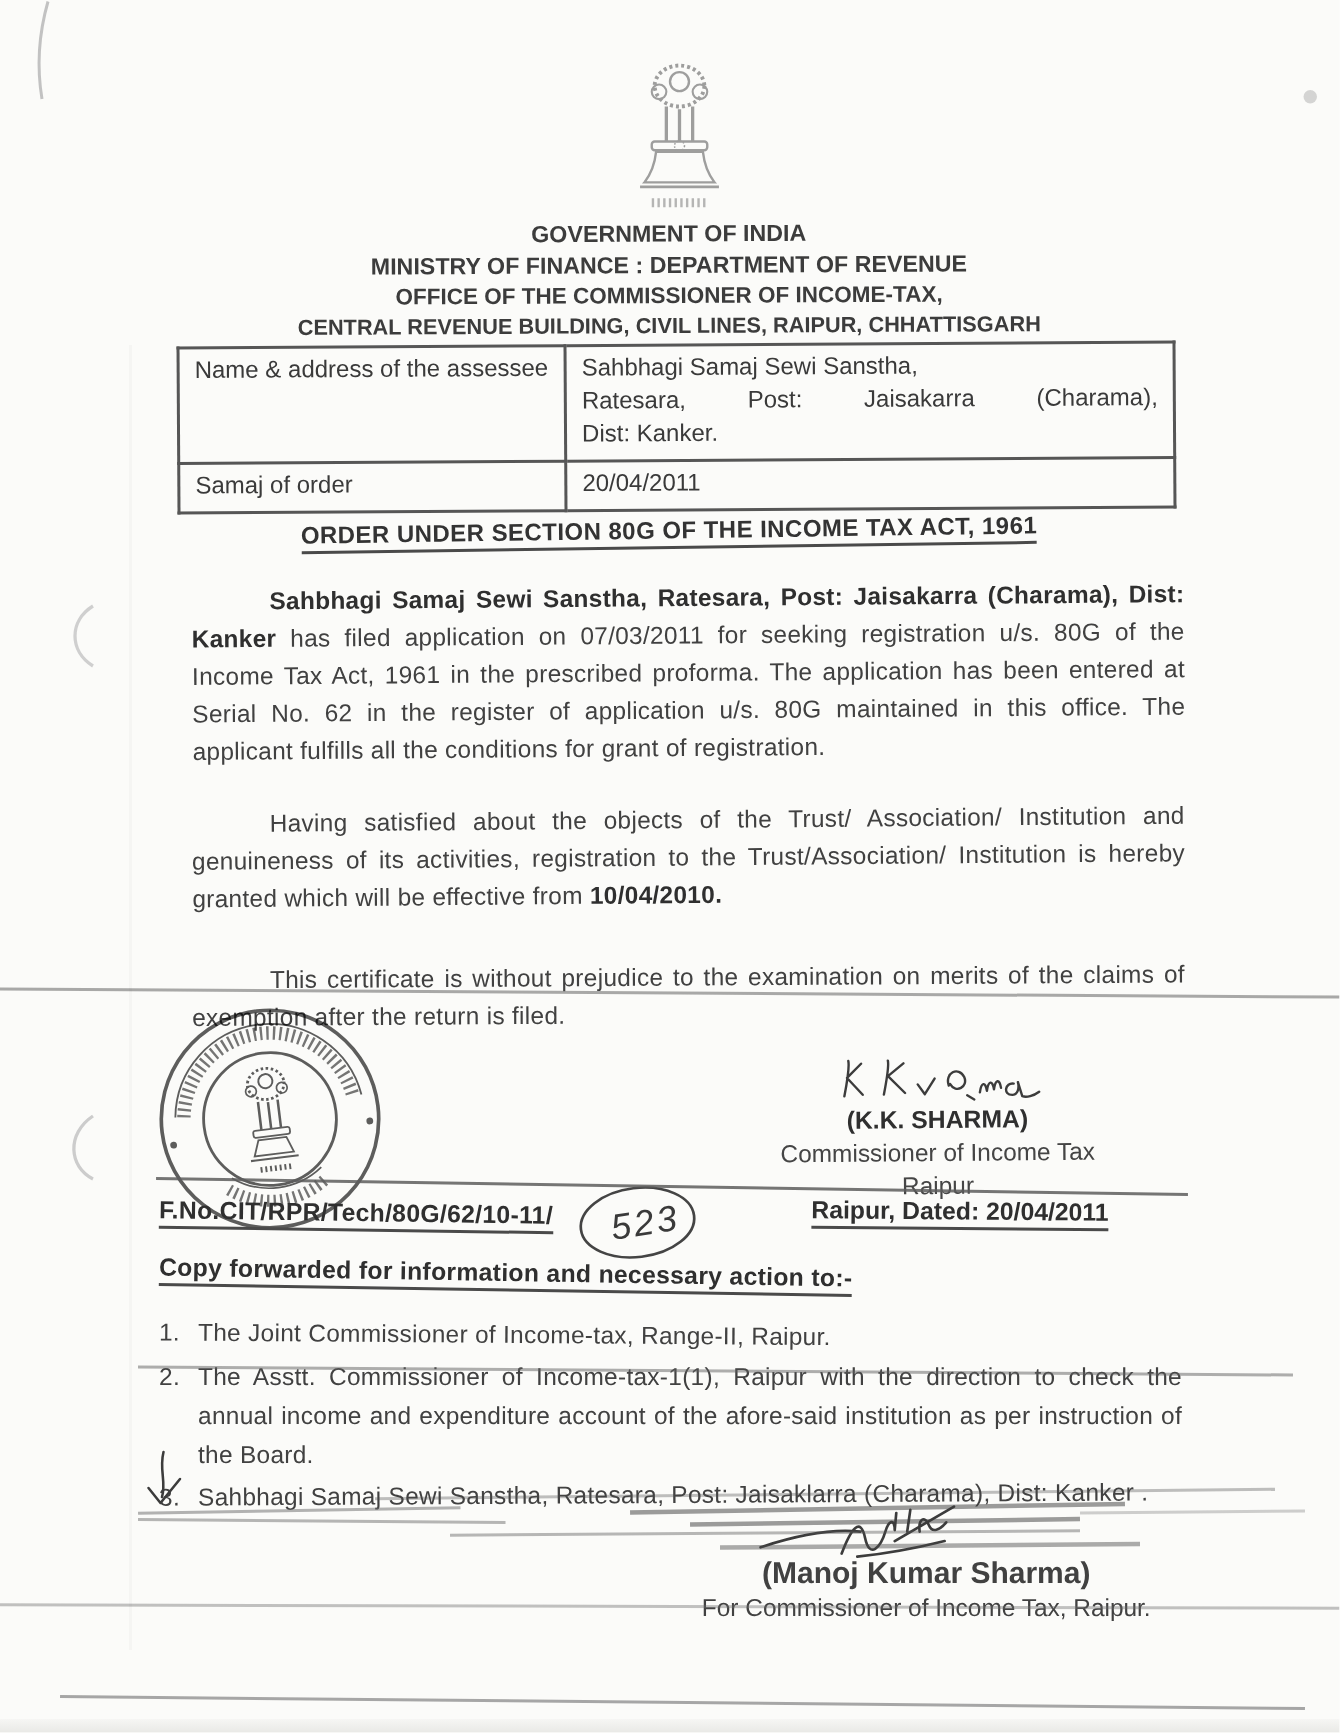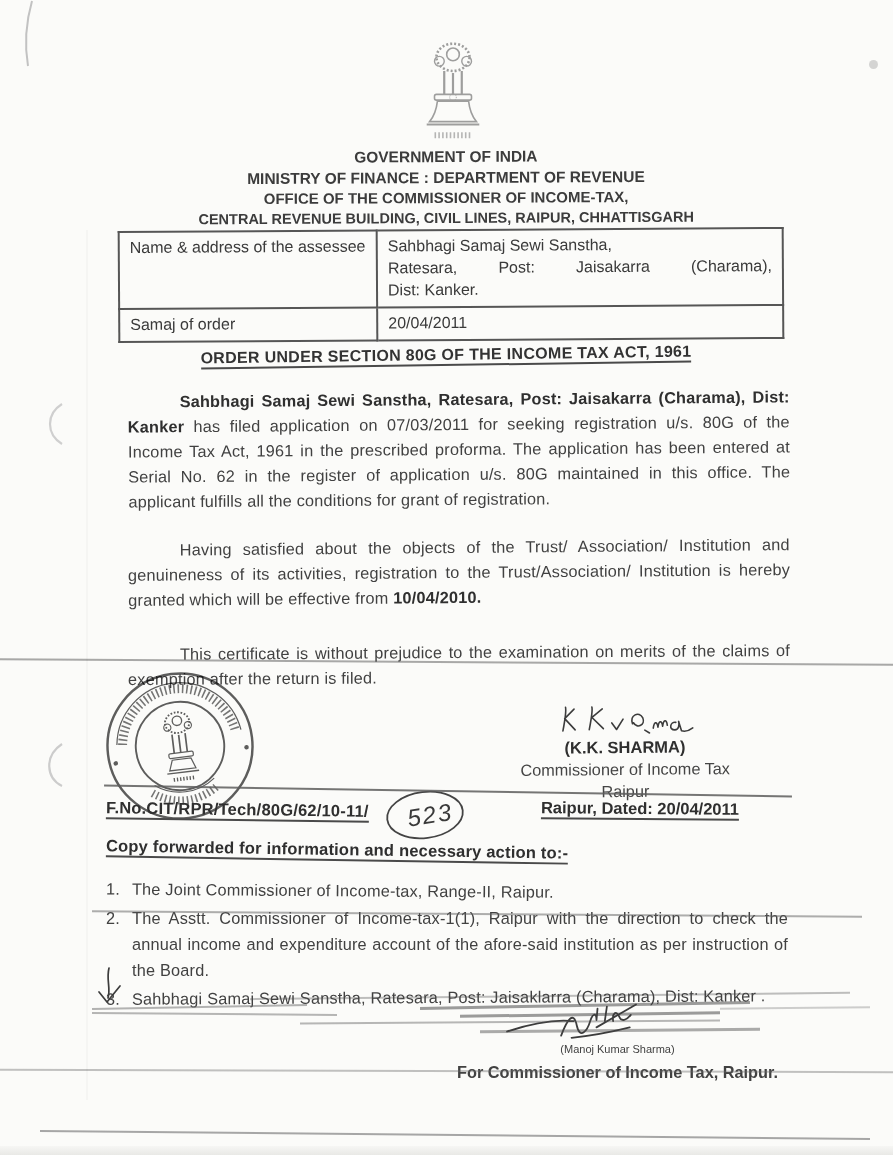--- a/index.html
+++ b/index.html
@@ -176,22 +176,22 @@
     <path d="M13,2 c-3,12 2,20 -1,30 M3,26 l8,10 l13,-16"></path>
   </svg>
 </div>
 
 <div class="abs" style="left:500px;top:992px;width:220px;height:52px;z-index:6;">
   <svg class="scrawl" width="220" height="52" viewBox="0 0 210 50">
     <path d="M6,38 C30,30 52,26 70,28 M58,42 c6,-16 12,-24 15,-10 c3,14 10,6 13,-4 c2,-7 6,-9 6,-1 l1,-11 m7,12 l2,-14 m6,14 c-1,-8 3,-11 6,-4 c2,5 7,3 11,-2 M92,34 L130,12 m-62,32 c20,-2 40,-6 56,-10"></path>
   </svg>
 </div>
 <div class="abs center" style="left:355px;top:1038px;width:525px;">
-  <div style="font-size:11px;line-height:23px;color:#414141;">(Manoj Kumar Sharma)</div>
-  <div style="font-size:16.3px;line-height:23px;color:#414141;font-weight:bold;">For  Commissioner of Income Tax,  Raipur.</div>
+  <div style="font-size:20px;line-height:23px;color:#414141;font-weight:bold;">(Manoj Kumar Sharma)</div>
+  <div style="font-size:16.3px;line-height:23px;color:#414141;">For  Commissioner of Income Tax,  Raipur.</div>
 </div>
 
 <svg class="artifact" style="left:18px;top:0px;" width="30" height="70">
   <path d="M14,1 C8,22 6,42 10,66" fill="none" stroke="#c2c2c2" stroke-width="2"></path>
 </svg>
 <svg class="artifact" style="left:40px;top:400px;" width="26" height="48">
   <path d="M22,4 C6,14 6,34 22,44" fill="none" stroke="#cfcfcf" stroke-width="2.2"></path>
 </svg>
 <svg class="artifact" style="left:38px;top:740px;" width="28" height="50">
   <path d="M24,4 C6,16 8,38 24,46" fill="none" stroke="#cccccc" stroke-width="2.2"></path>

